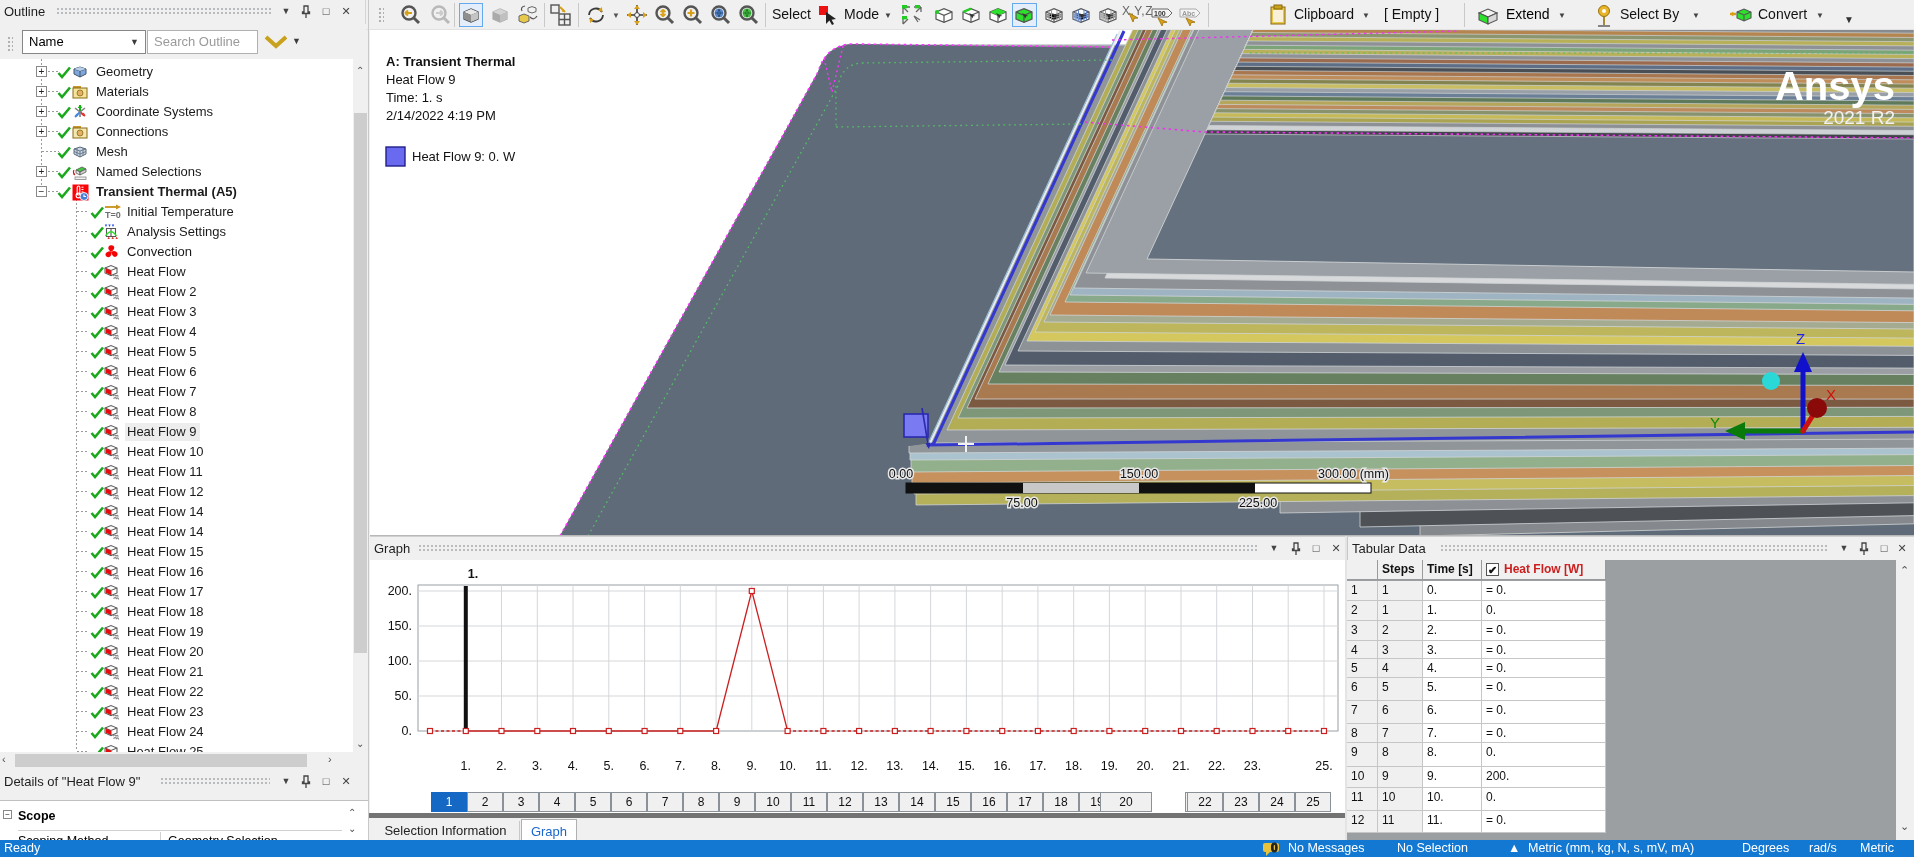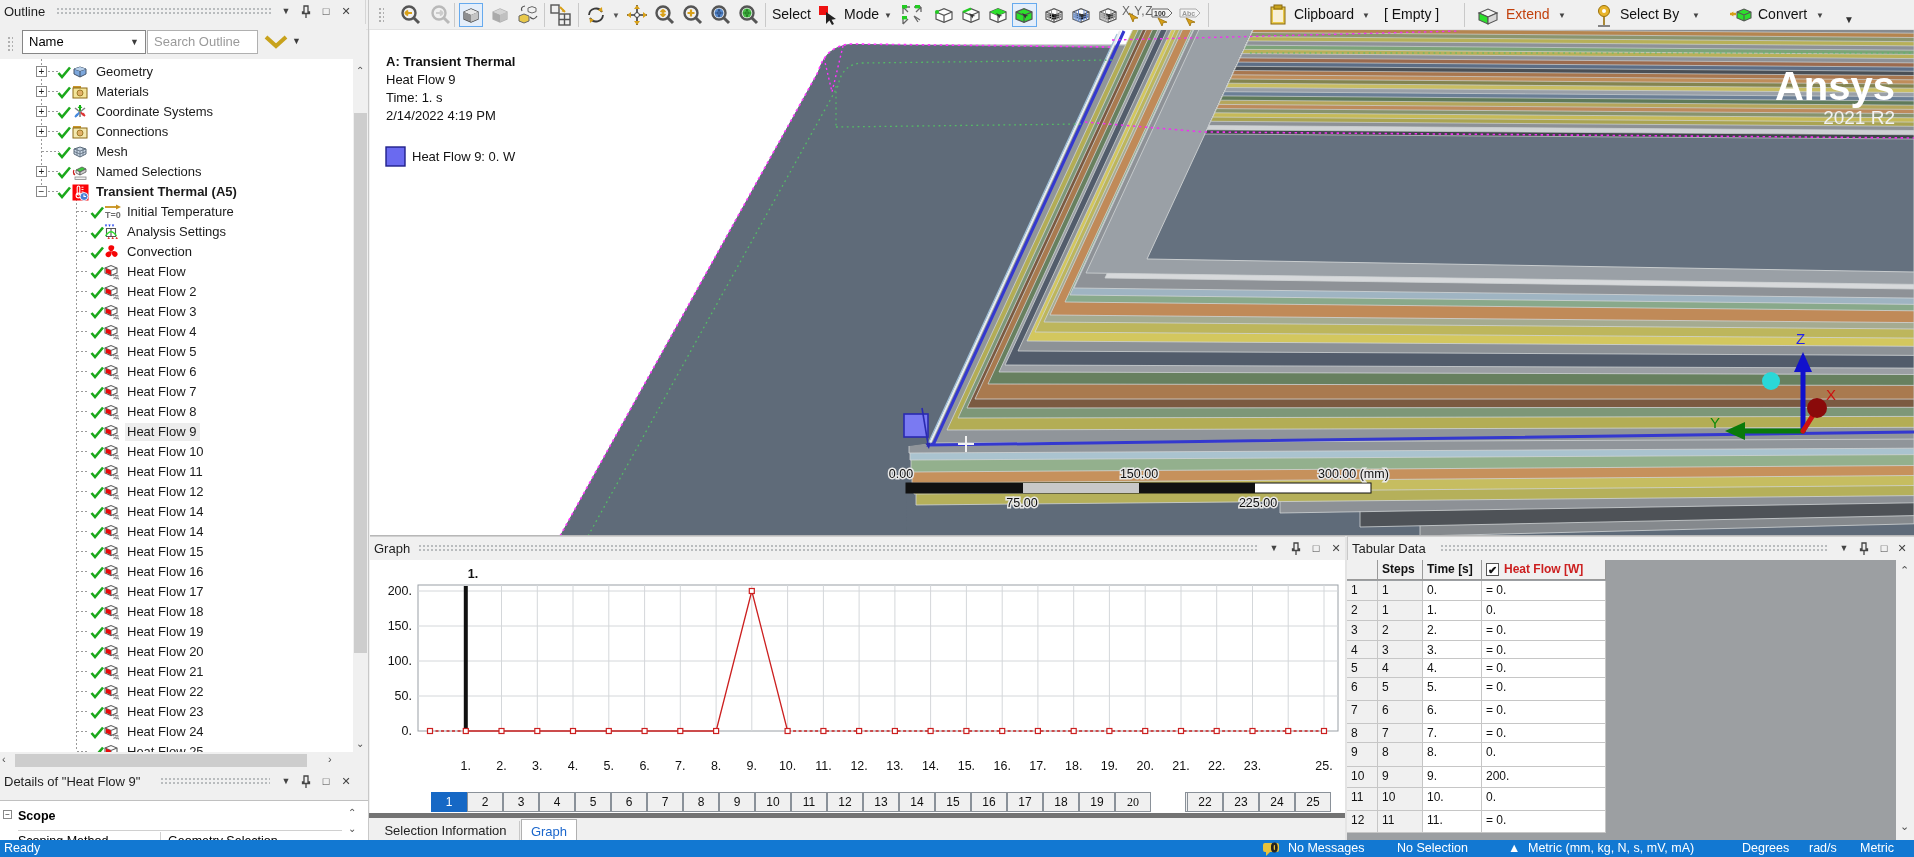--- a/index.html
+++ b/index.html
@@ -754,21 +754,21 @@
     </svg>
     <div class="abs" style="left:928px;top:6px;font-size:14px;color:#111">Clipboard</div>
     <div class="abs" style="left:996px;top:11px;font-size:8px;color:#444">▼</div>
     <div class="abs" style="left:1018px;top:6px;font-size:14px;color:#111">[ Empty ]</div>
     <div class="abs" style="left:1098px;top:3px;width:1px;height:24px;background:#c9c9c9"></div>
     <svg class="abs" style="left:1110px;top:4px" width="24" height="22" viewBox="0 0 24 22">
       <path d="M3 9 L12 5 L21 9 L12 13 Z" fill="#f4f4f4" stroke="#555" stroke-width="1.1"></path>
       <path d="M3 9 L12 13 L12 20 L3 16 Z" fill="#2ce02c" stroke="#555" stroke-width="1.1"></path>
       <path d="M21 9 L12 13 L12 20 L21 16 Z" fill="#d8d8d8" stroke="#555" stroke-width="1.1"></path>
     </svg>
-    <div class="abs" style="left:1140px;top:6px;font-size:14px;color:#c2410c">Extend</div>
+    <div class="abs" style="left:1140px;top:6px;font-size:14px;color:#000000">Extend</div>
     <div class="abs" style="left:1192px;top:11px;font-size:8px;color:#444">▼</div>
     <svg class="abs" style="left:1228px;top:3px" width="20" height="25" viewBox="0 0 20 25">
       <circle cx="10" cy="8" r="5.5" fill="#e8b42a" stroke="#9a7008"></circle>
       <circle cx="10" cy="8" r="2" fill="#fff"></circle>
       <path d="M10 14 L10 22" stroke="#9a7008" stroke-width="1.6"></path>
       <path d="M4 23 h12" stroke="#555" stroke-width="1.4"></path>
     </svg>
     <div class="abs" style="left:1254px;top:6px;font-size:14px;color:#111">Select By</div>
     <div class="abs" style="left:1326px;top:11px;font-size:8px;color:#444">▼</div>
     <svg class="abs" style="left:1362px;top:4px" width="26" height="22" viewBox="0 0 26 22">
@@ -1007,21 +1007,21 @@
     <div class="btn" style="left:385px;width:36px;">10</div>
     <div class="btn" style="left:421px;width:36px;">11</div>
     <div class="btn" style="left:457px;width:36px;">12</div>
     <div class="btn" style="left:493px;width:36px;">13</div>
     <div class="btn" style="left:529px;width:36px;">14</div>
     <div class="btn" style="left:565px;width:36px;">15</div>
     <div class="btn" style="left:601px;width:36px;">16</div>
     <div class="btn" style="left:637px;width:36px;">17</div>
     <div class="btn" style="left:673px;width:36px;">18</div>
     <div class="btn" style="left:709px;width:36px;">19</div>
-    <div class="btn" style="left:745px;width:36px;font-family:Liberation Serif, serif;">20</div>
+    <div class="btn" style="left:730px;width:52px;">20</div>
     <div class="btn" style="left:815px;width:36px;">21</div>
     <div class="btn" style="left:817px;width:36px;">22</div>
     <div class="btn" style="left:853px;width:36px;">23</div>
     <div class="btn" style="left:889px;width:36px;">24</div>
     <div class="btn" style="left:925px;width:36px;">25</div>
   </div>
 <div class="abs" style="left:368px;top:813px;width:977px;height:27px;background:#f0f0f0;border-top:5px solid #737373">
     <div class="abs" style="left:4px;top:3px;width:148px;height:23px;font-size:13px;color:#222;text-align:center;line-height:20px;border-right:1px solid #c8c8c8">Selection Information</div>
     <div class="abs" style="left:153px;top:1px;width:56px;height:26px;background:#fff;border:1px solid #b0b0b0;border-bottom:none;font-size:13px;color:#1a66cc;text-align:center;line-height:24px">Graph</div>
   </div>

